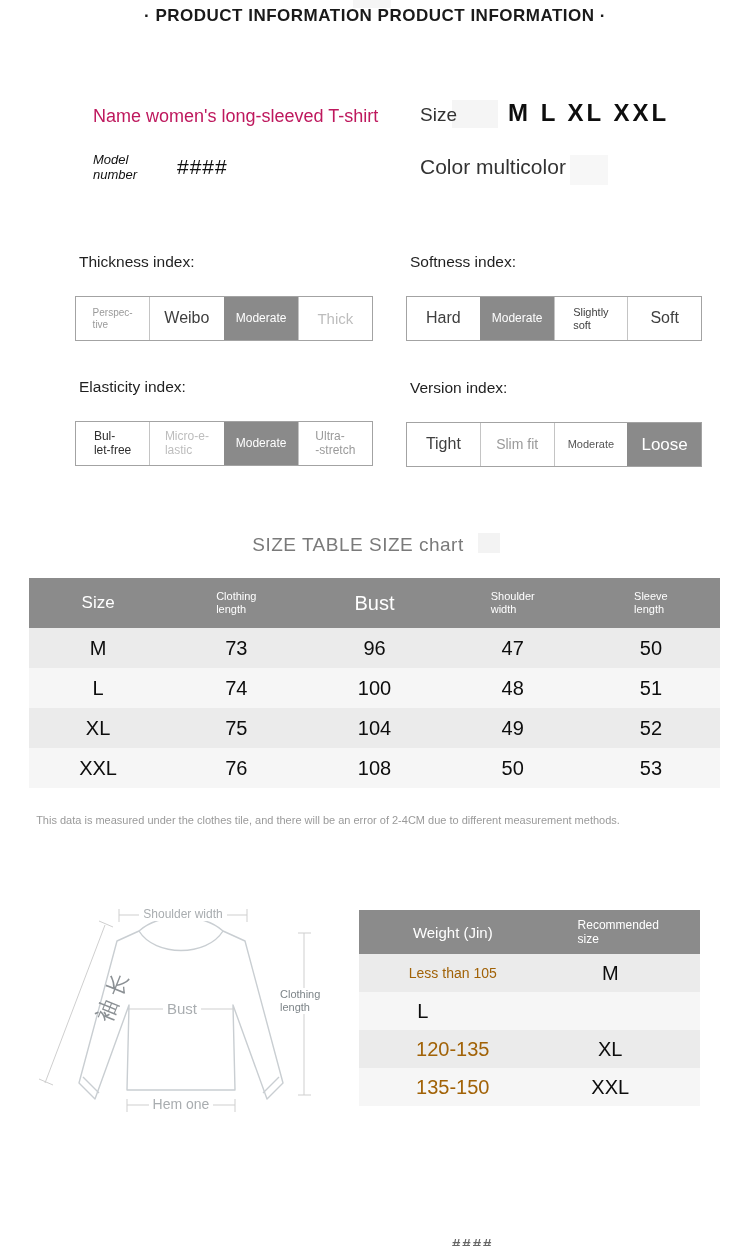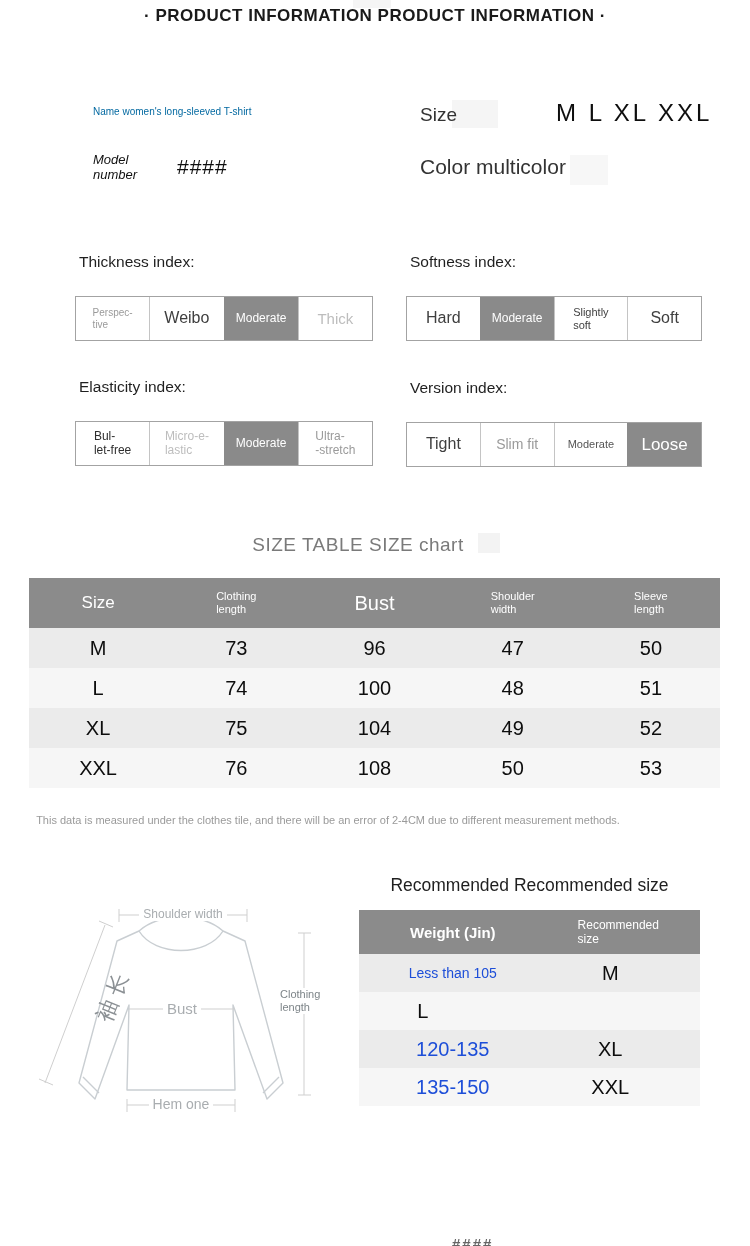--- a/index.html
+++ b/index.html
@@ -7,23 +7,23 @@
   body { font-family:"Liberation Sans", sans-serif; color:#111; }
   .page { position:relative; width:750px; height:1246px; background:#fff; overflow:hidden; margin:0 auto; }
 
   .abs { position:absolute; }
   .pre { white-space:pre-line; }
 
   .page-title { top:6px; left:0; width:750px; text-align:center; font-size:17px; font-weight:600;
                 letter-spacing:.5px; color:#1a1a1a; }
 
   
-  .name-row   { left:93px;  top:106px; font-size:10px; color:#0369a1; }
+  .name-row   { left:93px;  top:106px; font-size:18px; color:#be185d; }
   .size-label { left:420px; top:104px; font-size:19px; color:#333; }
-  .size-values{ left:508px; top:99px;  font-size:24px; color:#0e0e0e; letter-spacing:3px; font-weight:400;margin-left:48px; }
+  .size-values{ left:508px; top:99px;  font-size:24px; color:#0e0e0e; letter-spacing:3px; font-weight:700; }
   .model-label{ left:93px;  top:153px; font-size:13px; color:#111; line-height:1.15;font-style:italic; }
   .model-value{ left:177px; top:155px; font-size:21px; color:#0e0e0e; letter-spacing:1px; font-weight:500; }
   .color-row  { left:420px; top:155px; font-size:21px; color:#333; }
 
   
   .artifact { background:#f5f5f5; }
 
   
   .index-block { position:absolute;margin-left:12px; }
   .ib-thickness  { left:63px;  top:253px; width:298px; }
@@ -49,25 +49,25 @@
   .h-sm span { font-size:11px; line-height:1.2; text-align:left; display:inline-block; white-space:pre-line; }
   .st-row { display:flex; height:40px; align-items:center; }
   .st-row > div { flex:1; text-align:center; font-size:20px; color:#0d0d0d; }
   .row-a { background:#ebebeb; } .row-b { background:#f6f6f6; }
   .st-note { top:814px; left:0; width:656px; text-align:center; font-size:11px; color:#9a9a9a; }
 
   
   .rec-title { left:359px; top:875px; width:341px; text-align:center; font-size:17.5px; color:#1f1f1f; }
   .rec-table { left:359px; top:910px; width:341px; }
   .rec-header { display:flex; height:44px; background:#8b8b8b; color:#fff; align-items:center; }
-  .rec-header .col0 { width:55%; text-align:center; font-size:15px;font-weight:bold; }
+  .rec-header .col0 { width:55%; text-align:center; font-size:15px; }
   .rec-header .col1 { width:45%; display:flex; justify-content:center; padding-right:10px; }
   .rec-header .col1 span { font-size:12px; line-height:1.2; text-align:left; display:inline-block; white-space:pre-line; }
   .rec-row { display:flex; height:38px; align-items:center; }
-  .rec-row .col0 { width:55%; text-align:center; font-size:20px; color:#1d4ed8; }
+  .rec-row .col0 { width:55%; text-align:center; font-size:20px; color:#a16207; }
   .rec-row .col0.small { font-size:14px; }
   .rec-row .col1 { width:45%; text-align:center; font-size:20px; color:#0d0d0d; padding-right:26px; }
 
   
   .diagram { left:35px; top:885px; width:300px; height:235px; }
   .diagram svg { position:absolute; left:0; top:0; }
   .dlabel { position:absolute; color:#a9adb0; background:#fff; padding:0 3px; }
   .dl-shoulder { top:22px; left:0; width:296px; text-align:center; font-size:12px; background:transparent; }
   .dl-shoulder span { background:#fff; padding:0 4px; }
   .dl-sleeve { top:95px; left:48px; font-size:22px; color:#8b9094; background:transparent;
@@ -220,21 +220,20 @@
       </g>
     </svg>
     <div class="dlabel dl-shoulder"><span>Shoulder width</span></div>
     <div class="dlabel dl-sleeve">袖长</div>
     <div class="dlabel dl-bust"><span>Bust</span></div>
     <div class="dlabel dl-length pre">Clothing
 length</div>
     <div class="dlabel dl-hem"><span>Hem one</span></div>
   </div>
 
-  <div class="abs rec-title">Recommended Recommended size</div>
 
   <div class="abs rec-table">
     <div class="rec-header">
       <div class="col0">Weight (Jin)</div>
       <div class="col1">
           <span>Recommended
 size</span>
         </div>
     </div>
     <div class="rec-row row-a">

